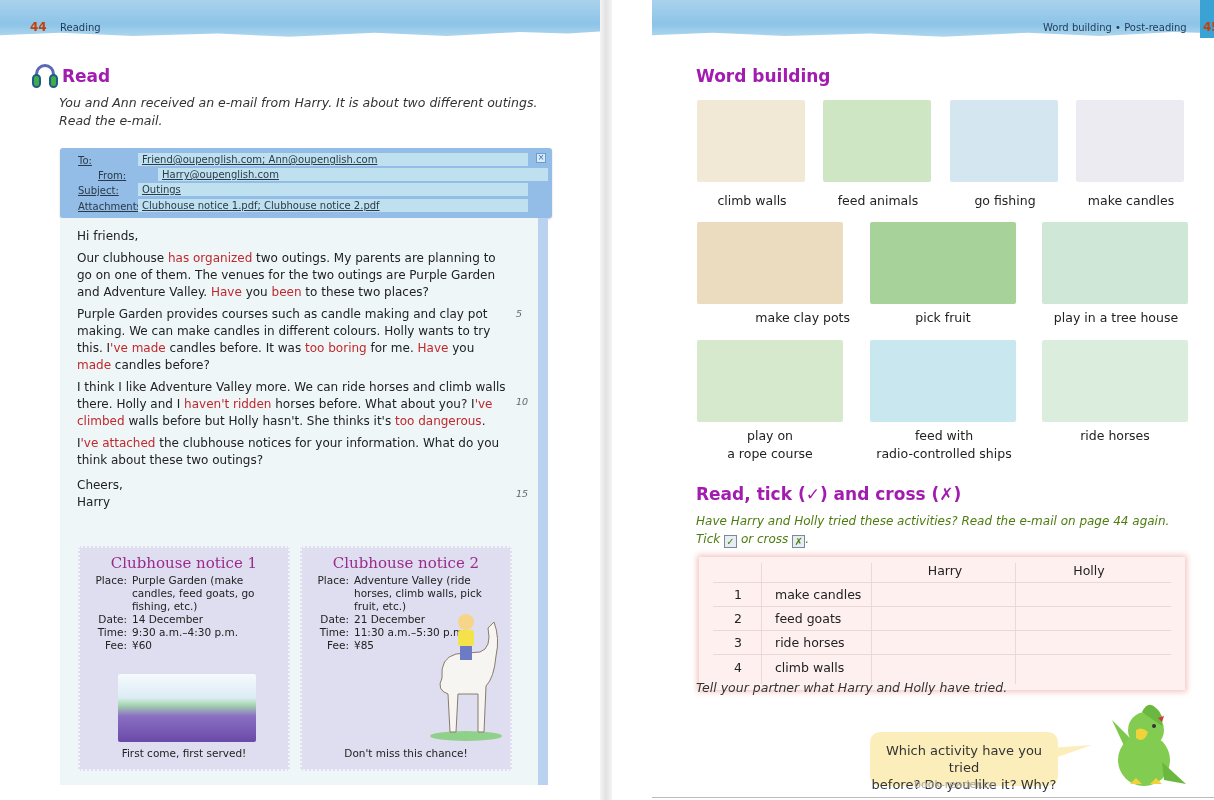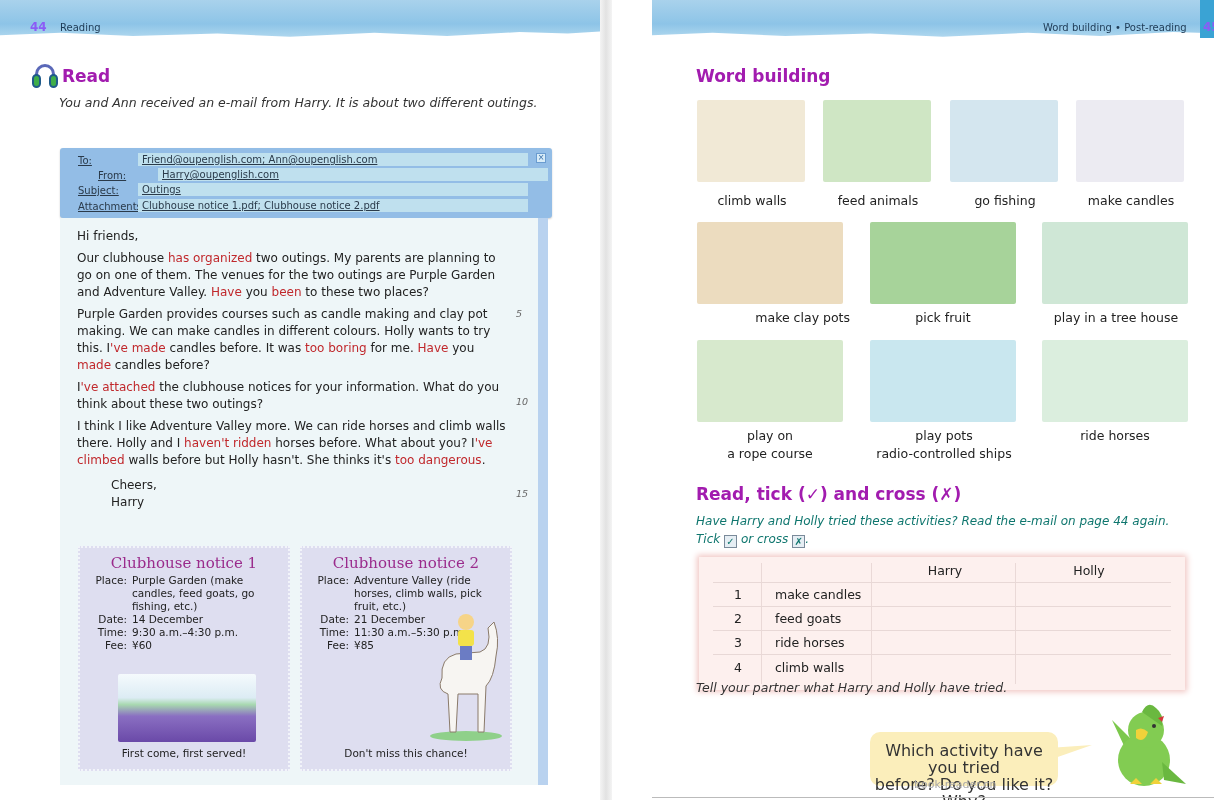--- a/index.html
+++ b/index.html
@@ -8,21 +8,21 @@
 
   .page { position: absolute; top: 0; height: 800px; background: #fff; }
   .page-left { left: 0; width: 604px; }
   .page-right { left: 608px; width: 606px; margin-left: 44px; }
   .gutter { position: absolute; left: 600px; top: 0; width: 12px; height: 800px;
             background: linear-gradient(90deg, #f4f4f4, #e2e2e2 50%, #f4f4f4); }
 
   .banner { position: absolute; top: 0; left: 0; right: 0; height: 40px;
             background: linear-gradient(180deg, #a9d2ec 0%, #8dc4e7 60%, #b6dbf0 100%);
             clip-path: polygon(0 0,100% 0,100% 78%,94% 84%,86% 80%,74% 90%,62% 82%,48% 92%,36% 84%,22% 90%,10% 82%,0 88%); }
-  .banner-num { position: absolute; top: 20px; font-size: 12px; color: #8b5cf6; font-weight: bold; }
+  .banner-num { position: absolute; top: 20px; font-size: 12px; color: #c2410c; font-weight: bold; }
   .banner-text { position: absolute; top: 22px; font-size: 10px; color: #1d3a55; }
   .p45-tab { position: absolute; top: 0; right: 0; width: 58px; height: 38px; background: #3aa3d4; }
 
   
   .read-title { position: absolute; left: 32px; top: 63px; display: flex; align-items: center; gap: 4px; }
   .headphones { width: 26px; height: 26px; position: relative; }
   .headphones .band { position: absolute; left: 3px; top: 1px; width: 20px; height: 18px;
                       border: 3px solid #5a68b8; border-bottom: none; border-radius: 12px 12px 0 0; }
   .headphones .cup { position: absolute; top: 11px; width: 9px; height: 14px; background: #3fae49; border-radius: 5px; border: 2px solid #1f5a8a; }
   .headphones .cup.l { left: 0; } .headphones .cup.r { right: 0; }
@@ -55,35 +55,35 @@
   .lavender { position: absolute; left: 38px; top: 126px; width: 138px; height: 68px;
               background: linear-gradient(180deg, #f5fafd 0%, #dcecf4 35%, #a8d8b0 45%, #8a6fc2 62%, #6a49a8 100%);
               border-radius: 2px; }
   .horse { position: absolute; right: 8px; top: 60px; width: 80px; height: 138px; }
 
   
   .wb-title { position: absolute; left: 44px; top: 66px; }
   .pic { position: absolute; width: 108px; height: 82px; border-radius: 2px; overflow: hidden; }
   .pic-label { position: absolute; font-size: 12.5px; text-align: center; color: #222; line-height: 18px; }
   .rt-title { position: absolute; left: 44px; top: 484px; }
-  .rt-instr { position: absolute; left: 44px; top: 512px; font-style: italic; font-size: 12px; line-height: 18px; color: #0f766e; }
+  .rt-instr { position: absolute; left: 44px; top: 512px; font-style: italic; font-size: 12px; line-height: 18px; color: #4d7c0f; }
   .tbox { display: inline-block; width: 13px; height: 13px; border: 1px solid #7a8a9a; background: #e6eef4;
           font-style: normal; font-size: 10px; line-height: 12px; text-align: center; vertical-align: -2px; }
 
   .tick-table { position: absolute; left: 47px; top: 557px; width: 486px; height: 133px; background: #fdf0ee;
                 box-shadow: 0 0 6px 2px #f1c6c3; }
   .tt-row { position: absolute; left: 14px; right: 14px; height: 24px; border-bottom: 1px solid #e8d8d6; display: flex; align-items: center; font-size: 12.5px; }
   .tt-row .n { width: 50px; text-align: center; }
   .tt-row .a { width: 110px; padding-left: 12px; }
   .tt-row .h { width: 144px; text-align: center; }
   .col-line { position: absolute; top: 6px; bottom: 6px; width: 1px; background: #ead9d7; }
 
   .tell { position: absolute; left: 44px; top: 680px; font-style: italic; font-size: 12.5px; color: #333; }
   .bubble { position: absolute; left: 218px; top: 732px; width: 188px; height: 54px; background: #fbeebb;
-            border-radius: 10px; font-size: 16px; text-align: center; line-height: 17px; padding-top: 10px; color: #333; }
+            border-radius: 10px; font-size: 13px; text-align: center; line-height: 17px; padding-top: 10px; color: #333; }
   .bubble-tail { position: absolute; left: 400px; top: 745px; width: 40px; height: 14px; background: #fbeebb;
                  clip-path: polygon(0 20%,100% 0,0 100%); }
   .watermark { position: absolute; left: 262px; top: 778px; font-size: 11px; color: #a8a8a8; }
   .parrot { position: absolute; left: 440px; top: 700px; width: 100px; height: 92px; }
   .bottom-line { position: absolute; left: 0; right: 0; bottom: 2px; height: 1px; background: #bbb; }
 </style>
 </head>
 <body>
 
 <div class="page page-left">
@@ -94,20 +94,21 @@
   <div class="read-title">
     <span class="headphones">
       <span class="band"></span>
         <span class="cup l"></span>
         <span class="cup r"></span>
     </span>
     <span class="h-blue">Read</span>
   </div>
   <div class="instr" style="top:94px;">
     <div>You and Ann received an e-mail from Harry. It is about two different outings.</div>
+    <div>Read the e-mail.</div>
   </div>
 
   <div class="email">
     <div class="email-head">
       <div class="email-row" style="top:4px;">
         <span class="lbl">To:</span>
         <span class="val">Friend@oupenglish.com;  Ann@oupenglish.com</span>
       </div>
       <div class="email-row" style="top:19px;margin-left:20px;">
         <span class="lbl">From:</span>
@@ -122,23 +123,23 @@
         <span class="val">Clubhouse notice 1.pdf; Clubhouse notice 2.pdf</span>
       </div>
       <div class="email-close">×</div>
     </div>
 
     <div class="email-body">
       <div class="body-text" style="top:10px;">
         <p>Hi friends,</p>
         <p><span>Our clubhouse </span><span class="red">has organized</span><span> two outings. My parents are planning to go on one of them. The venues for the two outings are Purple Garden and Adventure Valley. </span><span class="red">Have</span><span> you </span><span class="red">been</span><span> to these two places?</span></p>
         <p><span>Purple Garden provides courses such as candle making and clay pot making. We can make candles in different colours. Holly wants to try this. I</span><span class="red">'ve made</span><span> candles before. It was </span><span class="red">too boring</span><span> for me. </span><span class="red">Have</span><span> you </span><span class="red">made</span><span> candles before?</span></p>
+        <p><span>I think I like Adventure Valley more. We can ride horses and climb walls there. Holly and I </span><span class="red">haven't ridden</span><span> horses before. What about you? I</span><span class="red">'ve climbed</span><span> walls before but Holly hasn't. She thinks it's </span><span class="red">too dangerous</span><span>.</span></p>
         <p><span>I</span><span class="red">'ve attached</span><span> the clubhouse notices for your information. What do you think about these two outings?</span></p>
-        <p><span>I think I like Adventure Valley more. We can ride horses and climb walls there. Holly and I </span><span class="red">haven't ridden</span><span> horses before. What about you? I</span><span class="red">'ve climbed</span><span> walls before but Holly hasn't. She thinks it's </span><span class="red">too dangerous</span><span>.</span></p>
-        <p style="margin-top:8px;margin-left:34px;"><span>Cheers,</span><br><span>Harry</span></p>
+        <p style="margin-top:8px;"><span>Cheers,</span><br><span>Harry</span></p>
       </div>
       <span class="lineno" style="top:90px;">5</span>
       <span class="lineno" style="top:178px;">10</span>
       <span class="lineno" style="top:270px;">15</span>
 
       <div class="notice" style="left:18px; top:328px;">
         <div class="notice-title">Clubhouse notice 1</div>
         <div class="notice-rows">
           <div class="nrow">
               <span class="k">Place:</span>
@@ -221,21 +222,21 @@
   <div class="pic" style="left:390px; top:222px; width:146px; background:#cfe7d6;"></div>
   <div class="pic-label" style="left:376px; top:309px; width:176px;">play in a tree house</div>
 
   <div class="pic" style="left:45px; top:340px; width:146px; background:#d7e9cd;"></div>
   <div class="pic-label" style="left:38px; top:427px; width:160px;">
     <div>play on</div>
       <div>a rope course</div>
   </div>
   <div class="pic" style="left:218px; top:340px; width:146px; background:#c9e7ef;"></div>
   <div class="pic-label" style="left:204px; top:427px; width:176px;">
-    <div>play pots</div>
+    <div>feed with</div>
       <div>radio-controlled ships</div>
   </div>
   <div class="pic" style="left:390px; top:340px; width:146px; background:#dbeede;"></div>
   <div class="pic-label" style="left:383px; top:427px; width:160px;">ride horses</div>
 
   <div class="rt-title h-blue">Read, tick (✓) and cross (✗)</div>
   <div class="rt-instr">
     <div>Have Harry and Holly tried these activities? Read the e-mail on page 44 again.</div>
     <div><span>Tick</span> <span class="tbox">✓</span> <span>or cross</span> <span class="tbox">✗</span>.</div>
   </div>

